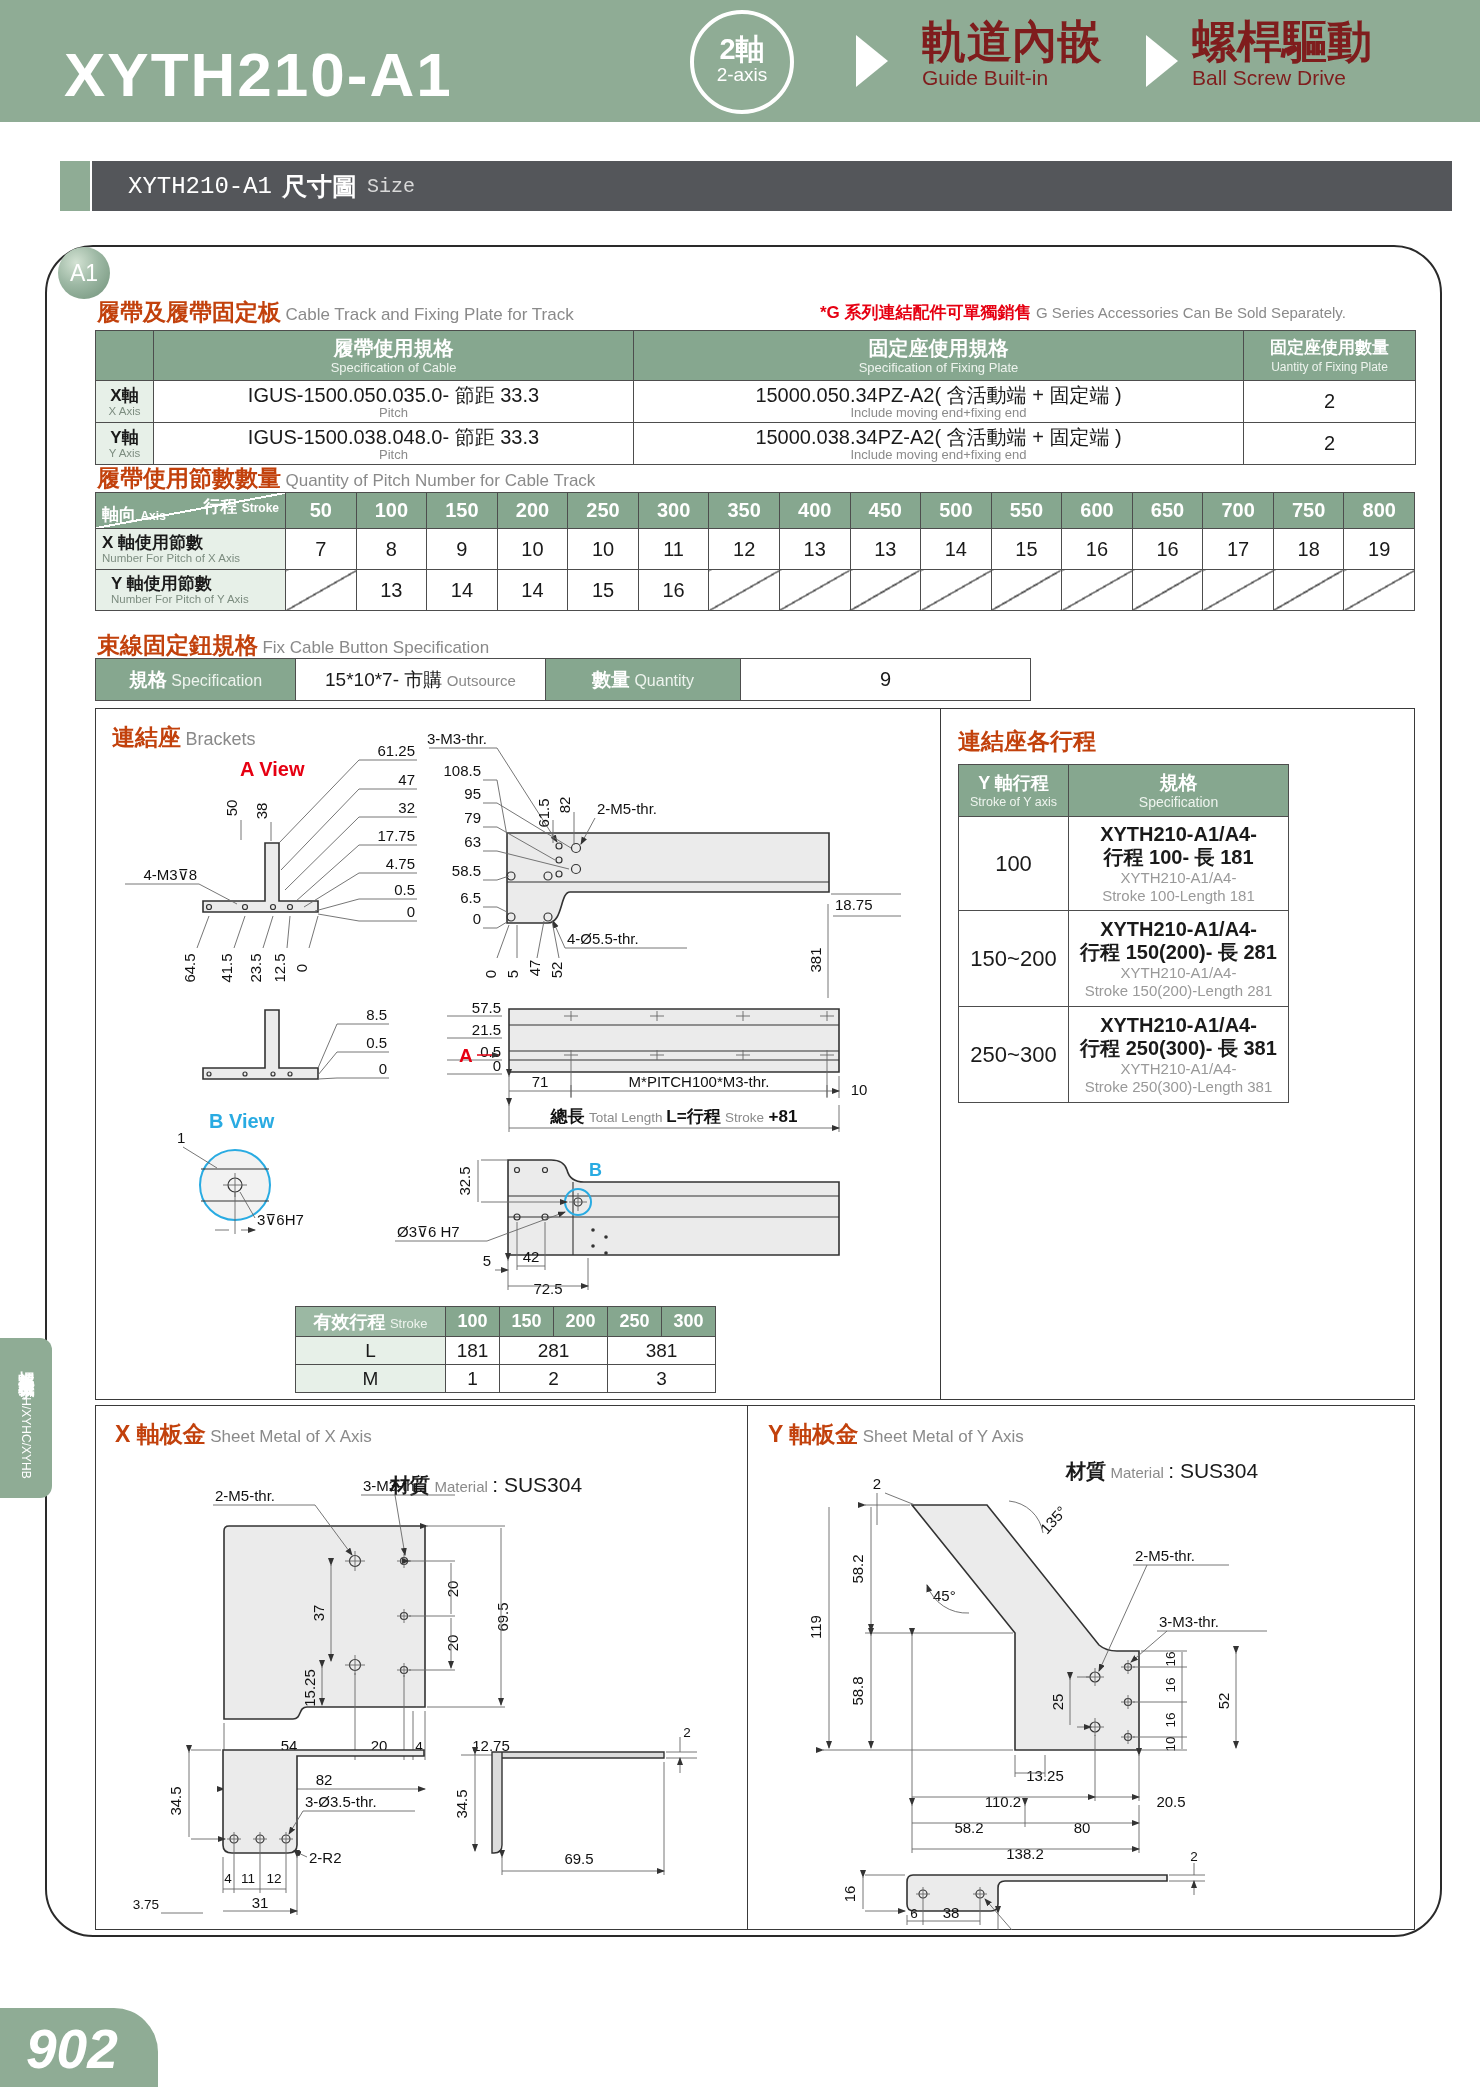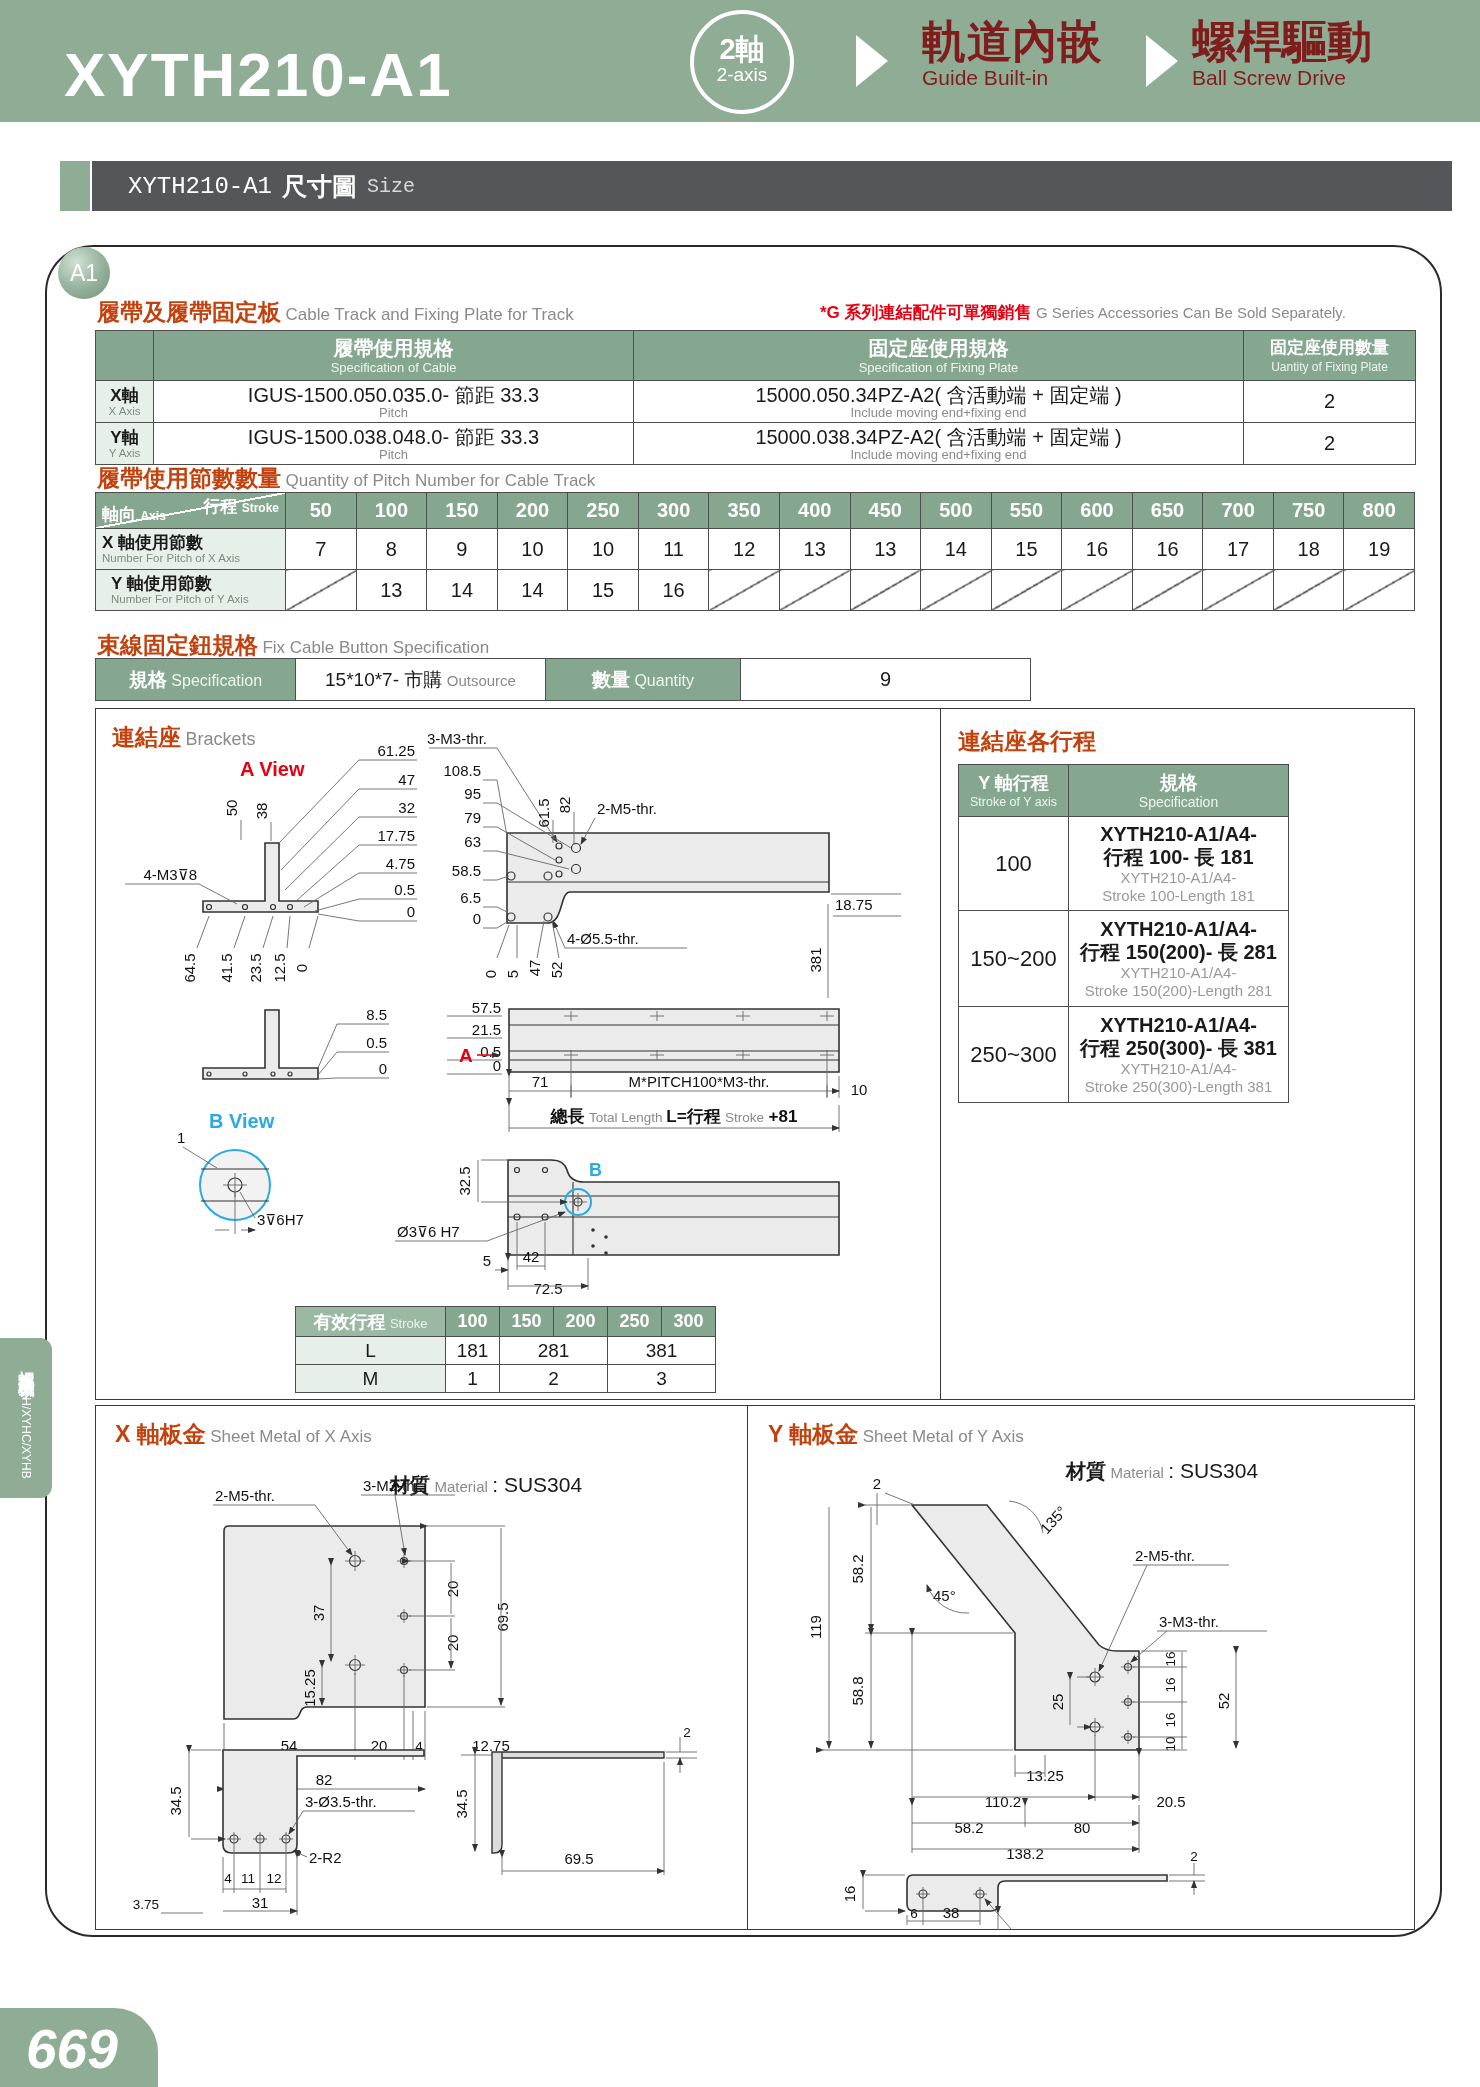--- a/index.html
+++ b/index.html
@@ -727,15 +727,15 @@
       <text class="dim" x="280" y="536">2-Ø4.5-thr.</text>
       <path class="dl" d="M278,540 H400 M278,540 L238,494" marker-end="url(#ah3)"></path>
     </g>
   </svg>
 
   <div class="abs side-tab">
     <span class="tab-zh">螺桿直交機械手</span>
     <span class="tab-en">XYTH/XYHC/XYHB</span>
   </div>
 
-  <div class="abs pgnum">669</div>
+  <div class="abs pgnum">902</div>
 
 </div>
 
 </body></html>

